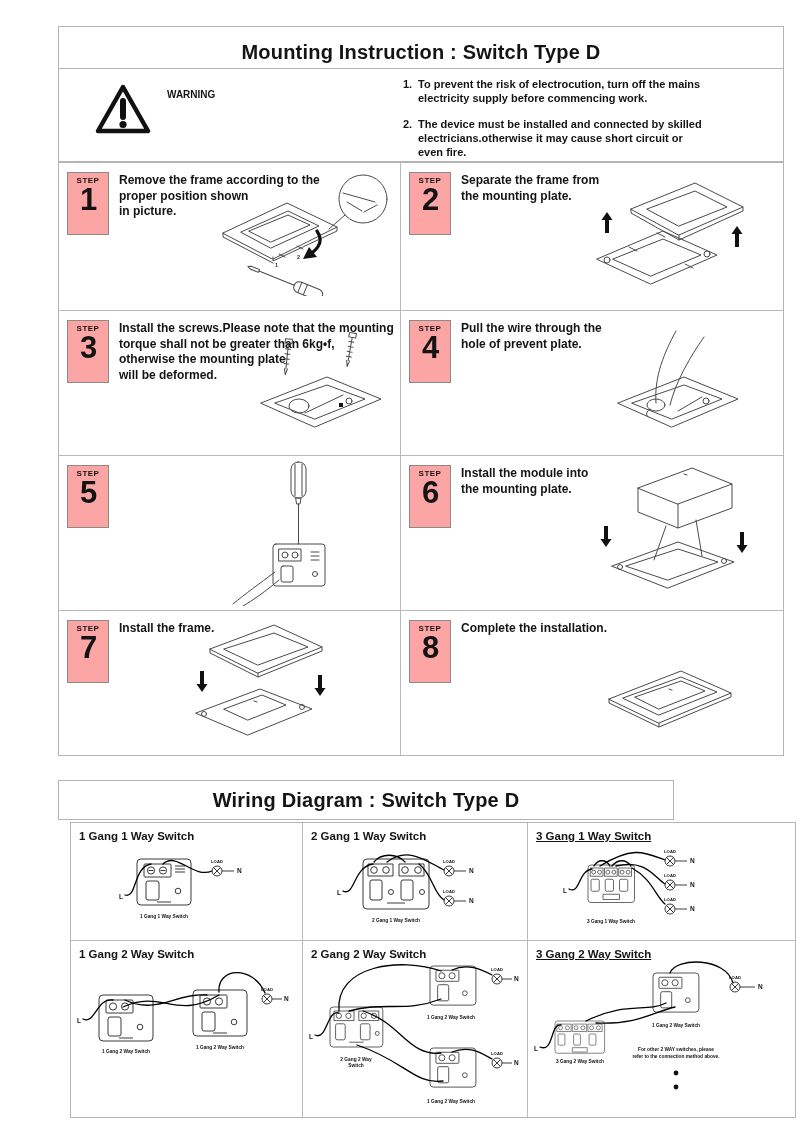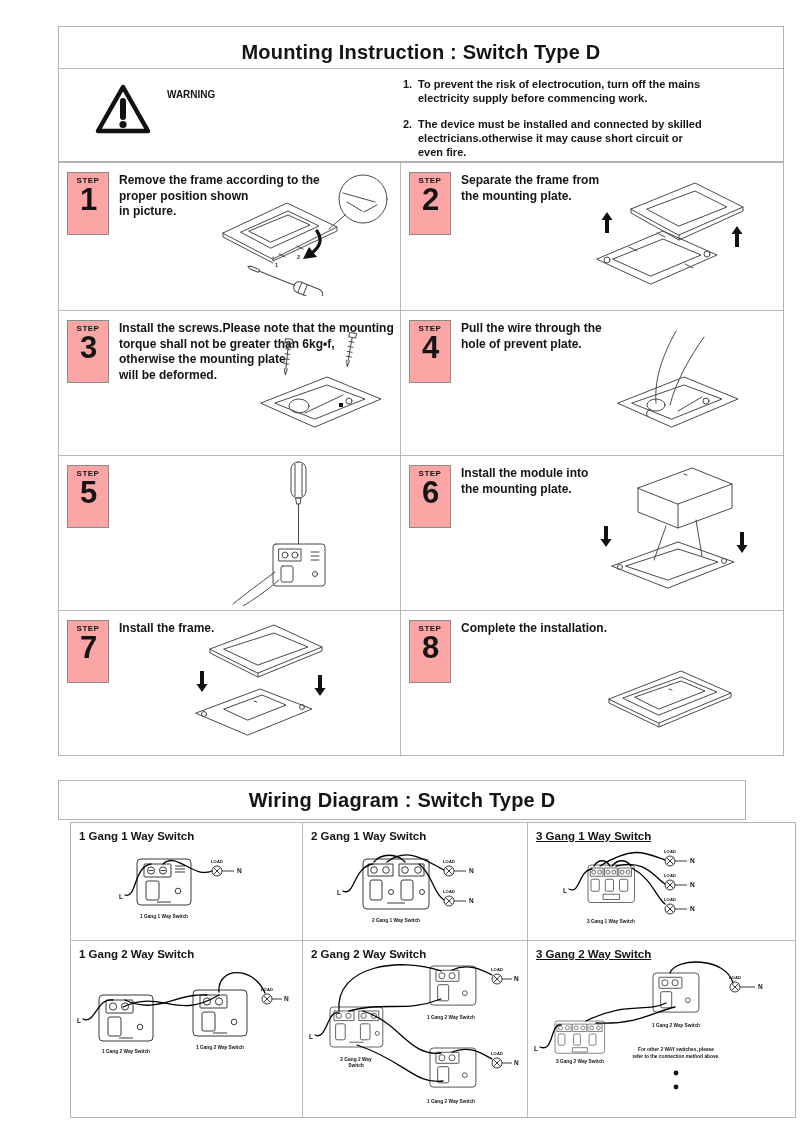--- a/index.html
+++ b/index.html
@@ -271,21 +271,21 @@
       <svg class="illus" style="right:40px;top:28px;" width="170" height="112" viewBox="0 0 170 112">
         <path d="M36,60 L108,32 L158,54 L86,84 Z"></path>
         <path d="M36,60 v4 l50,24 v-4 M158,54 v4 l-72,30"></path>
         <path d="M50,59 L108,38 L144,53 L86,76 Z"></path>
         <path d="M62,58 L108,42 L132,52 L86,70 Z"></path>
         <path d="M96,50 l3,1.2"></path>
       </svg>
     </div>
   </div>
 
-  <div class="box title-box" style="left:58px;top:780px;width:688px;height:40px;">
+  <div class="box title-box" style="left:58px;top:780px;width:616px;height:40px;">
     <span>Wiring Diagram : Switch Type D</span>
   </div>
 
   <div class="wire-grid">
 
     <div class="wire-cell">
       <div class="wire-title">1 Gang 1 Way Switch</div>
       <svg class="wsvg" style="left:4px;top:22px;" width="216" height="90" viewBox="0 0 216 90">
         <g class="sw" transform="translate(62,14)">
           <rect x="0" y="0" width="54" height="46" rx="4"></rect>

